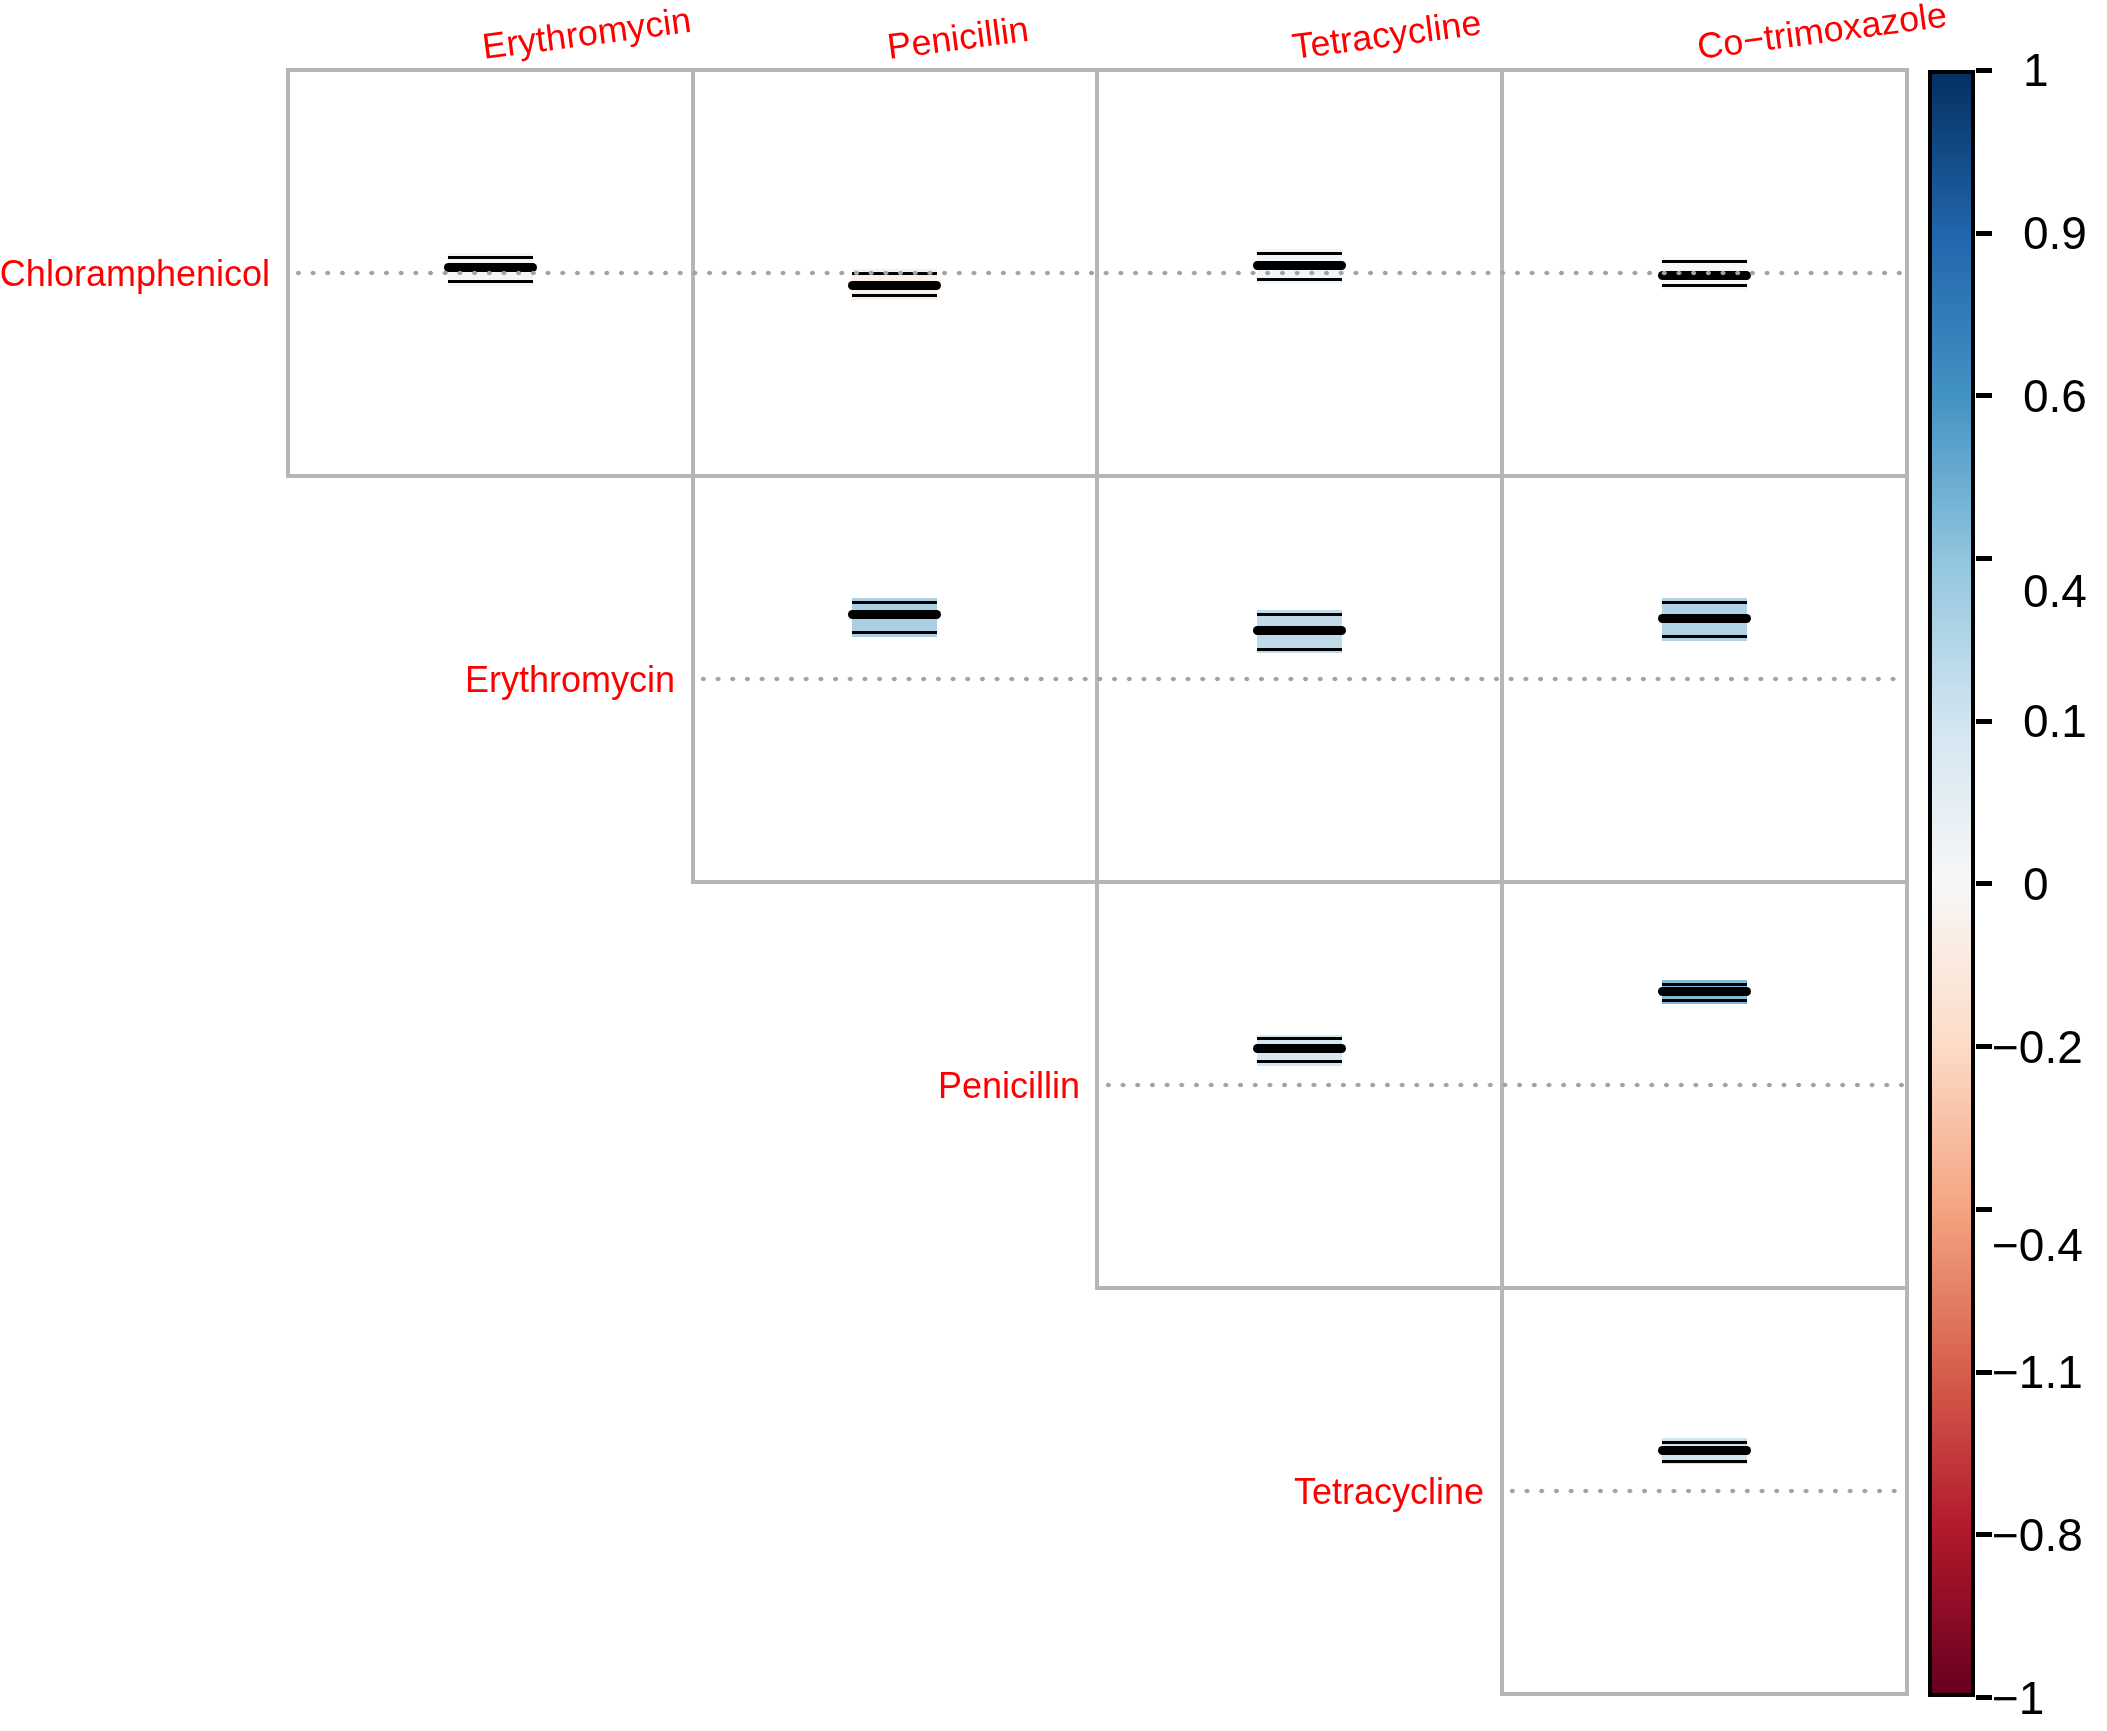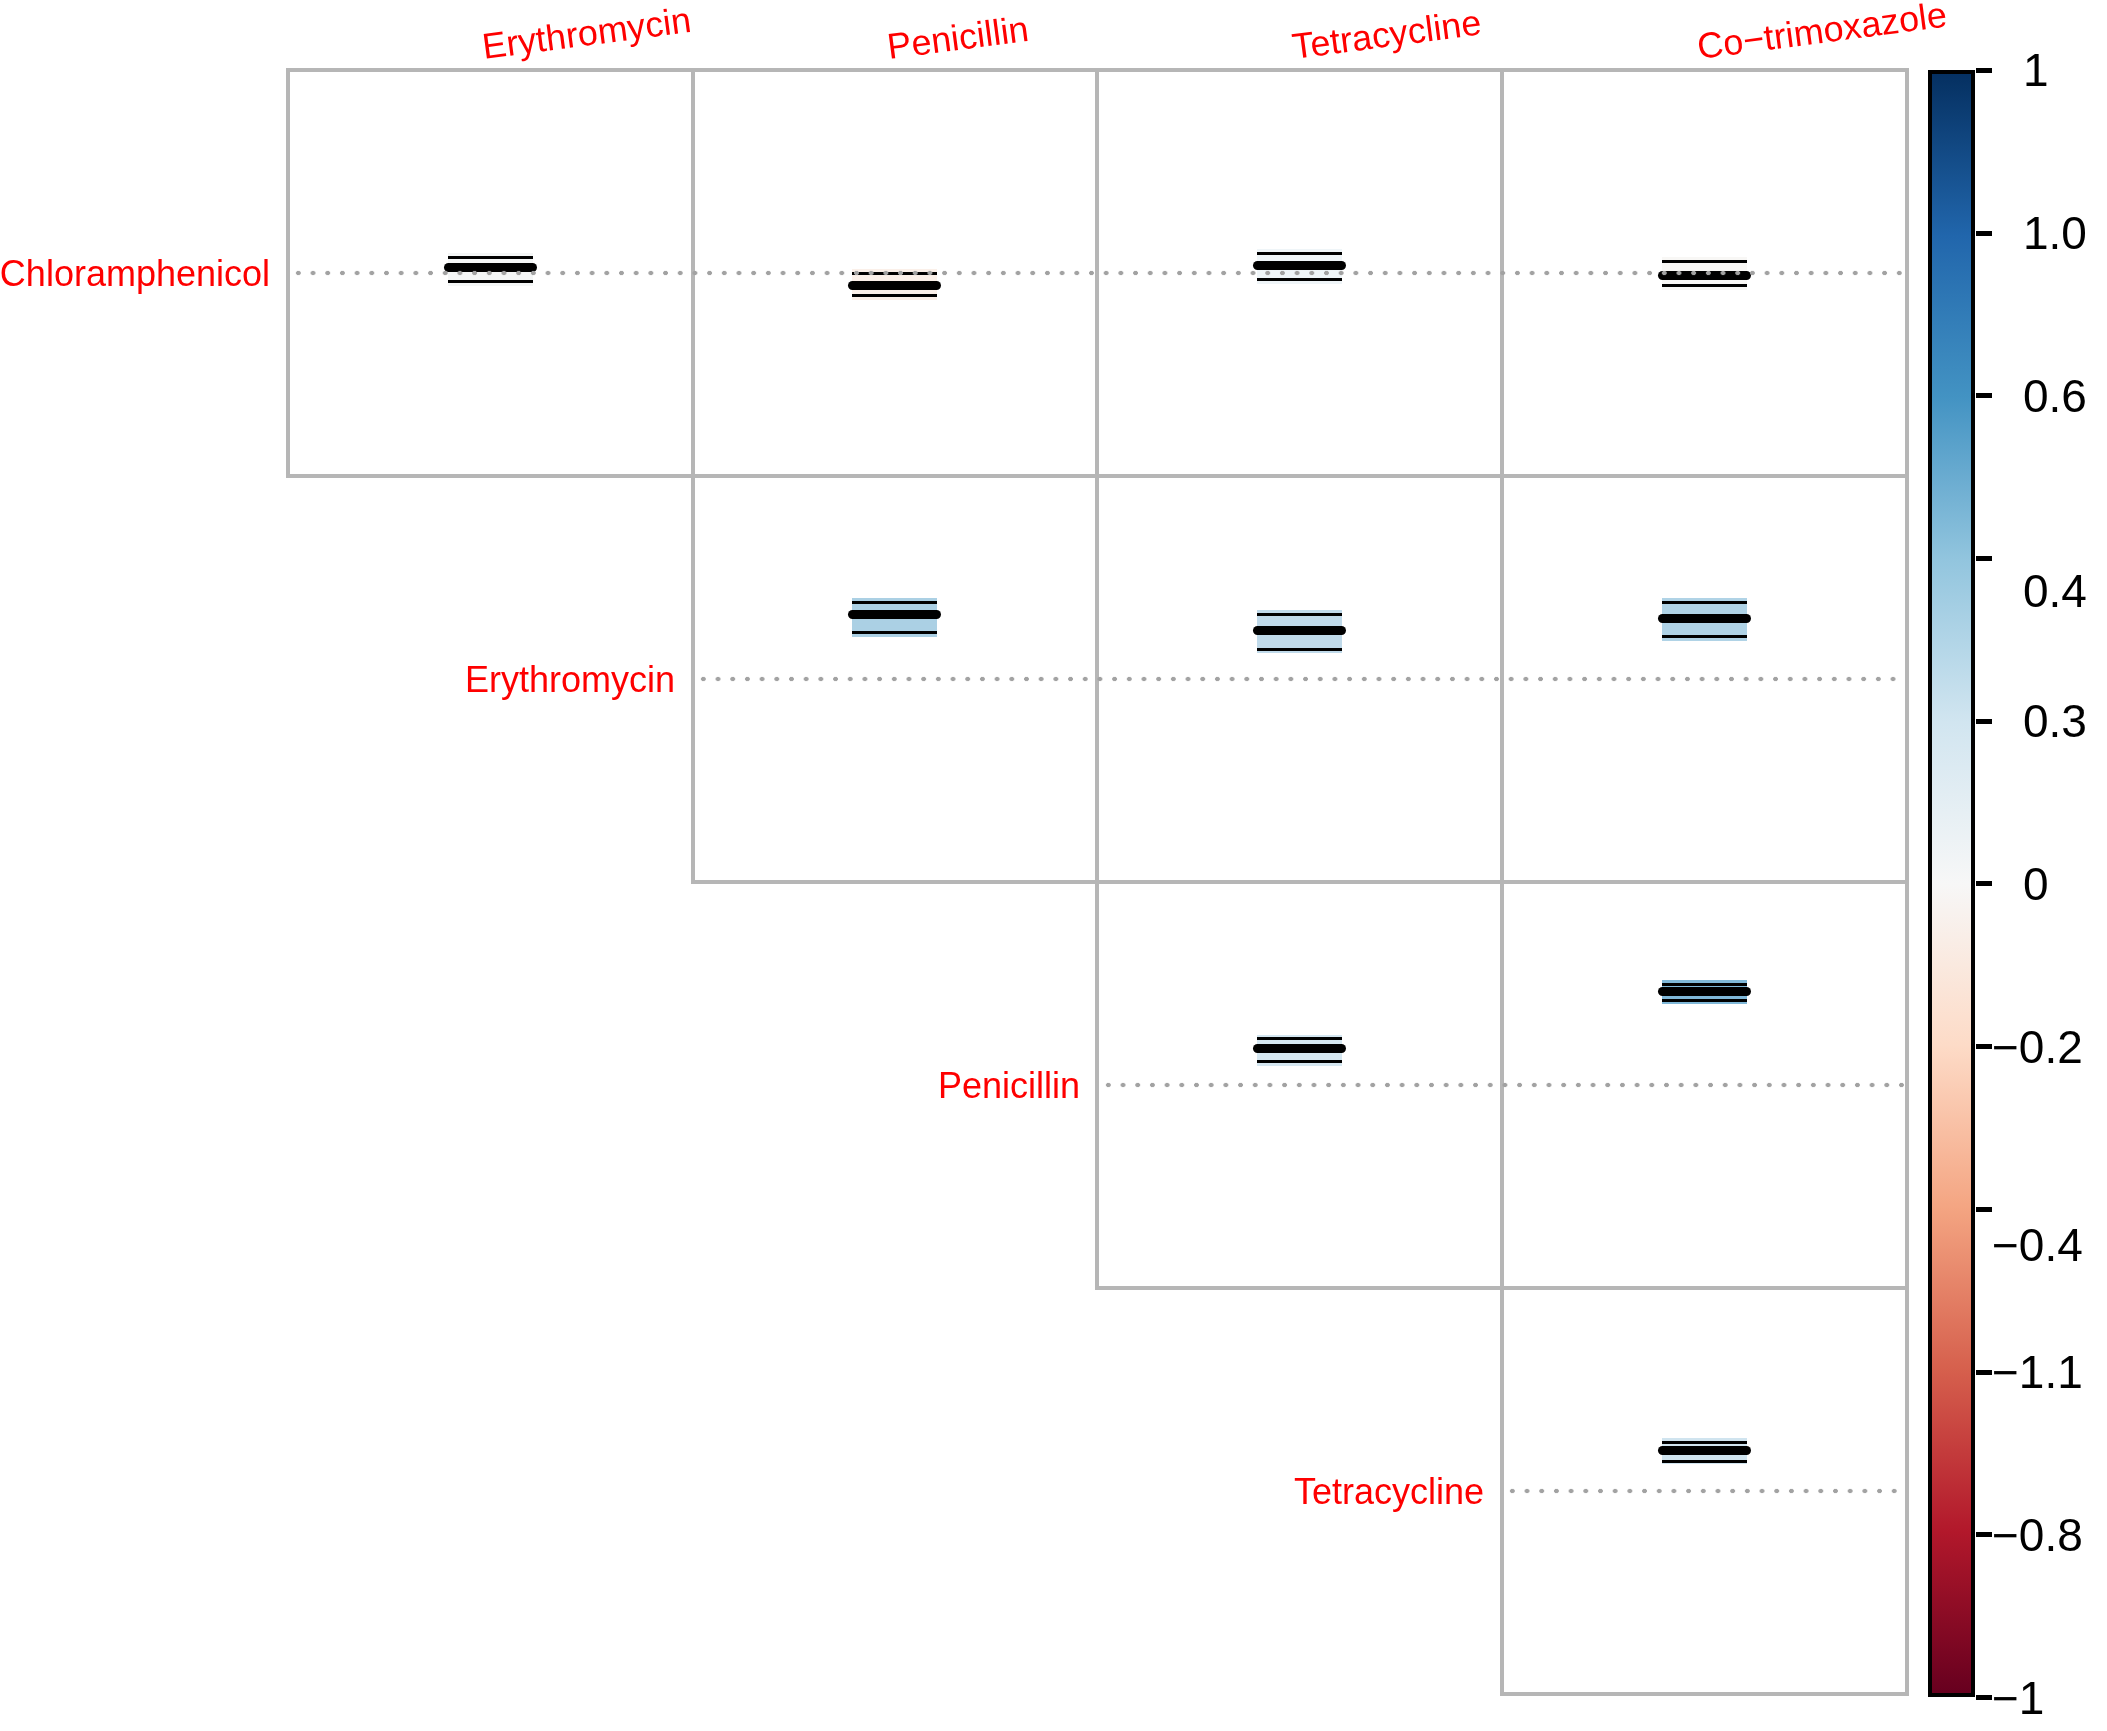--- a/index.html
+++ b/index.html
@@ -100,27 +100,27 @@
     <div class="collabel" style="left: 485px; top: 28px; color: rgb(254, 0, 0);">Erythromycin</div>
     <div class="collabel" style="left: 890px; top: 28px; color: rgb(254, 0, 0);">Penicillin</div>
     <div class="collabel" style="left: 1295px; top: 28px; color: rgb(254, 0, 0);">Tetracycline</div>
     <div class="collabel" style="left: 1700px; top: 28px; color: rgb(254, 0, 0);">Co−trimoxazole</div>
     <div class="cbar" style="left: 1928px; top: 70px; width: 47px; height: 1627px;">
       <div class="cbar-grad" style="background: linear-gradient(rgb(5, 48, 97) 0%, rgb(33, 102, 172) 10%, rgb(67, 147, 195) 20%, rgb(146, 197, 222) 30%, rgb(209, 229, 240) 40%, rgb(247, 247, 247) 50%, rgb(253, 219, 199) 60%, rgb(244, 165, 130) 70%, rgb(214, 96, 77) 80%, rgb(178, 24, 43) 90%, rgb(103, 0, 31) 100%);"></div>
     </div>
     <div class="cbar-tick" style="left: 1976px; top: 68px; width: 16.4px;"></div>
     <div class="cbar-label" style="left: 2023px; top: 47px;">1</div>
     <div class="cbar-tick" style="left: 1976px; top: 231px; width: 16.4px;"></div>
-    <div class="cbar-label" style="left: 2023px; top: 210px;">1.0</div>
+    <div class="cbar-label" style="left: 2023px; top: 210px;">0.9</div>
     <div class="cbar-tick" style="left: 1976px; top: 393px; width: 16.4px;"></div>
     <div class="cbar-label" style="left: 2023px; top: 373px;">0.6</div>
     <div class="cbar-tick" style="left: 1976px; top: 556px; width: 16.4px;"></div>
     <div class="cbar-label" style="left: 2023px; top: 536px; margin-top: 32px;">0.4</div>
     <div class="cbar-tick" style="left: 1976px; top: 719px; width: 16.4px;"></div>
-    <div class="cbar-label" style="left: 2023px; top: 698px;">0.3</div>
+    <div class="cbar-label" style="left: 2023px; top: 698px;">0.1</div>
     <div class="cbar-tick" style="left: 1976px; top: 881px; width: 16.4px;"></div>
     <div class="cbar-label" style="left: 2023px; top: 861px;">0</div>
     <div class="cbar-tick" style="left: 1976px; top: 1044px; width: 16.4px;"></div>
     <div class="cbar-label" style="left: 1992px; top: 1024px;">−0.2</div>
     <div class="cbar-tick" style="left: 1976px; top: 1207px; width: 16.4px;"></div>
     <div class="cbar-label" style="left: 1992px; top: 1222px;">−0.4</div>
     <div class="cbar-tick" style="left: 1976px; top: 1370px; width: 16.4px;"></div>
     <div class="cbar-label" style="left: 1992px; top: 1349px;">−1.1</div>
     <div class="cbar-tick" style="left: 1976px; top: 1532px; width: 16.4px;"></div>
     <div class="cbar-label" style="left: 1992px; top: 1512px; text-align: center;">−0.8</div>

